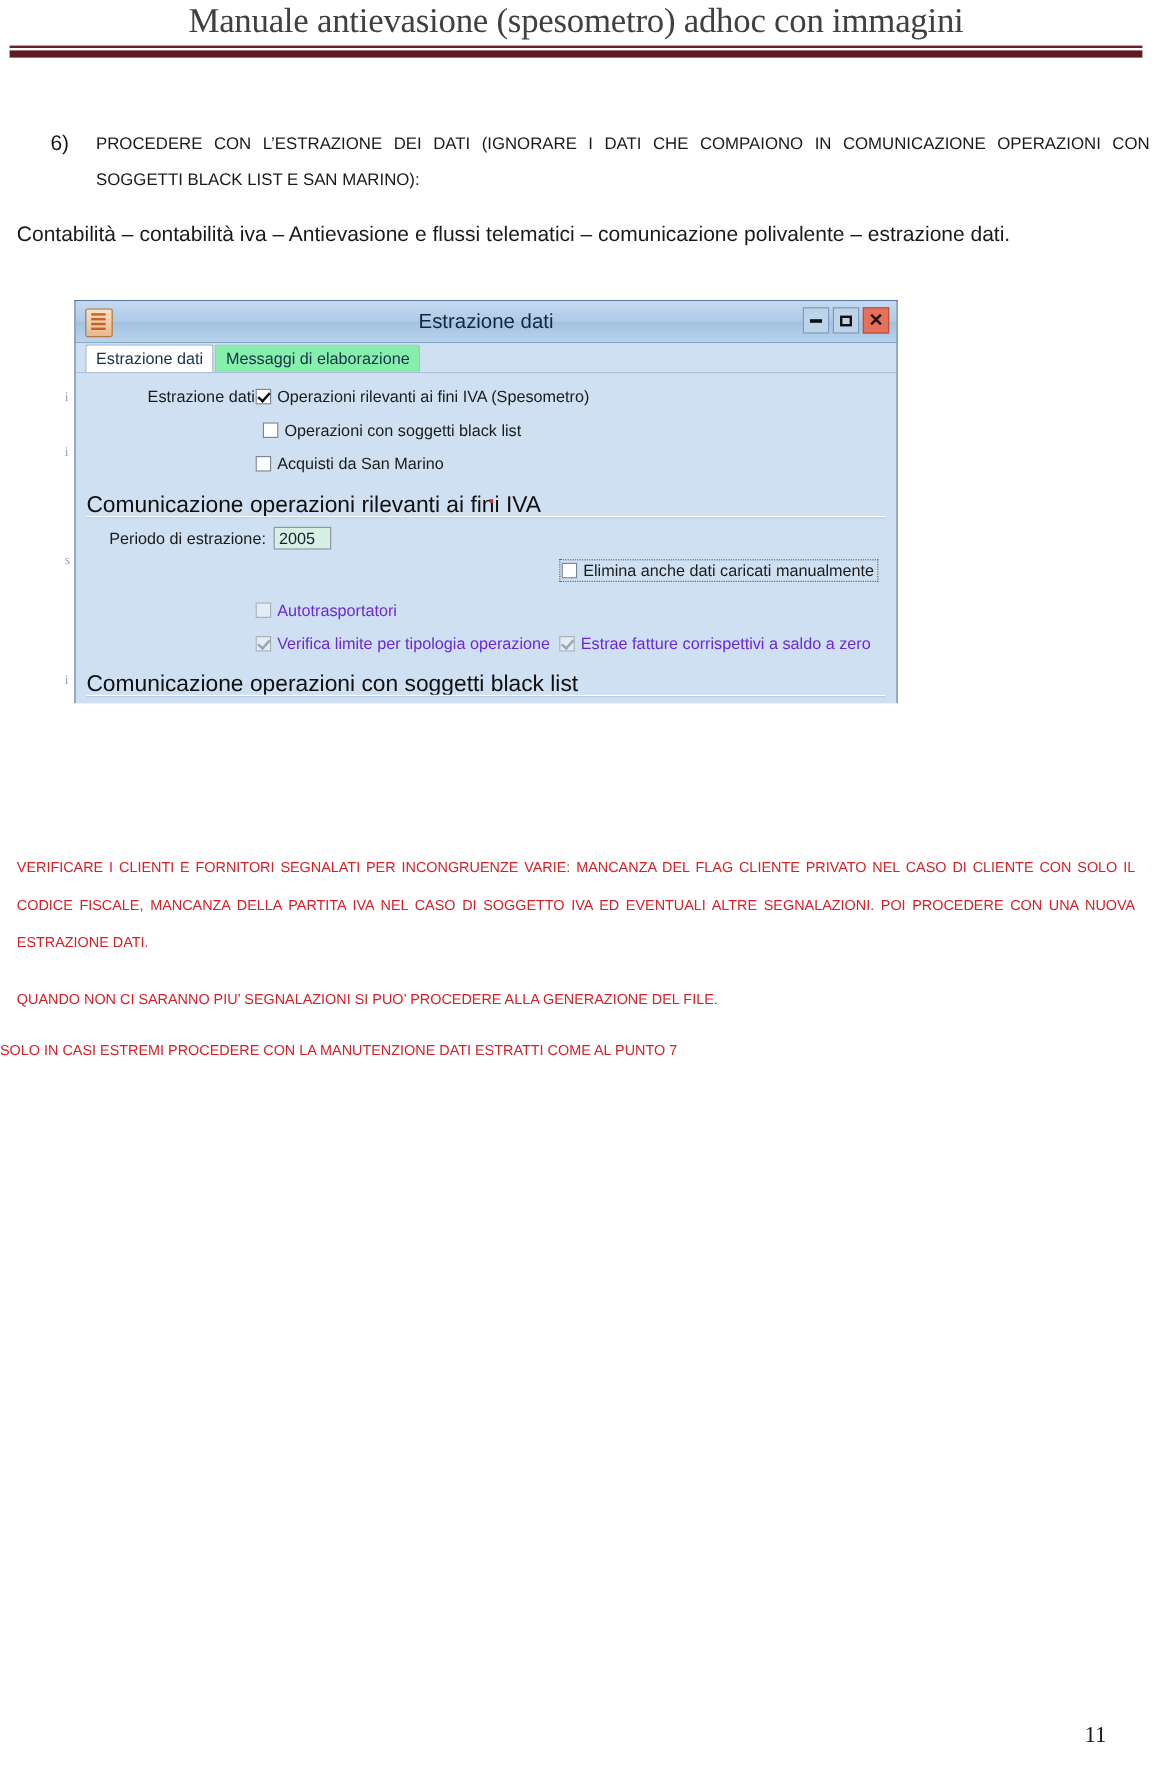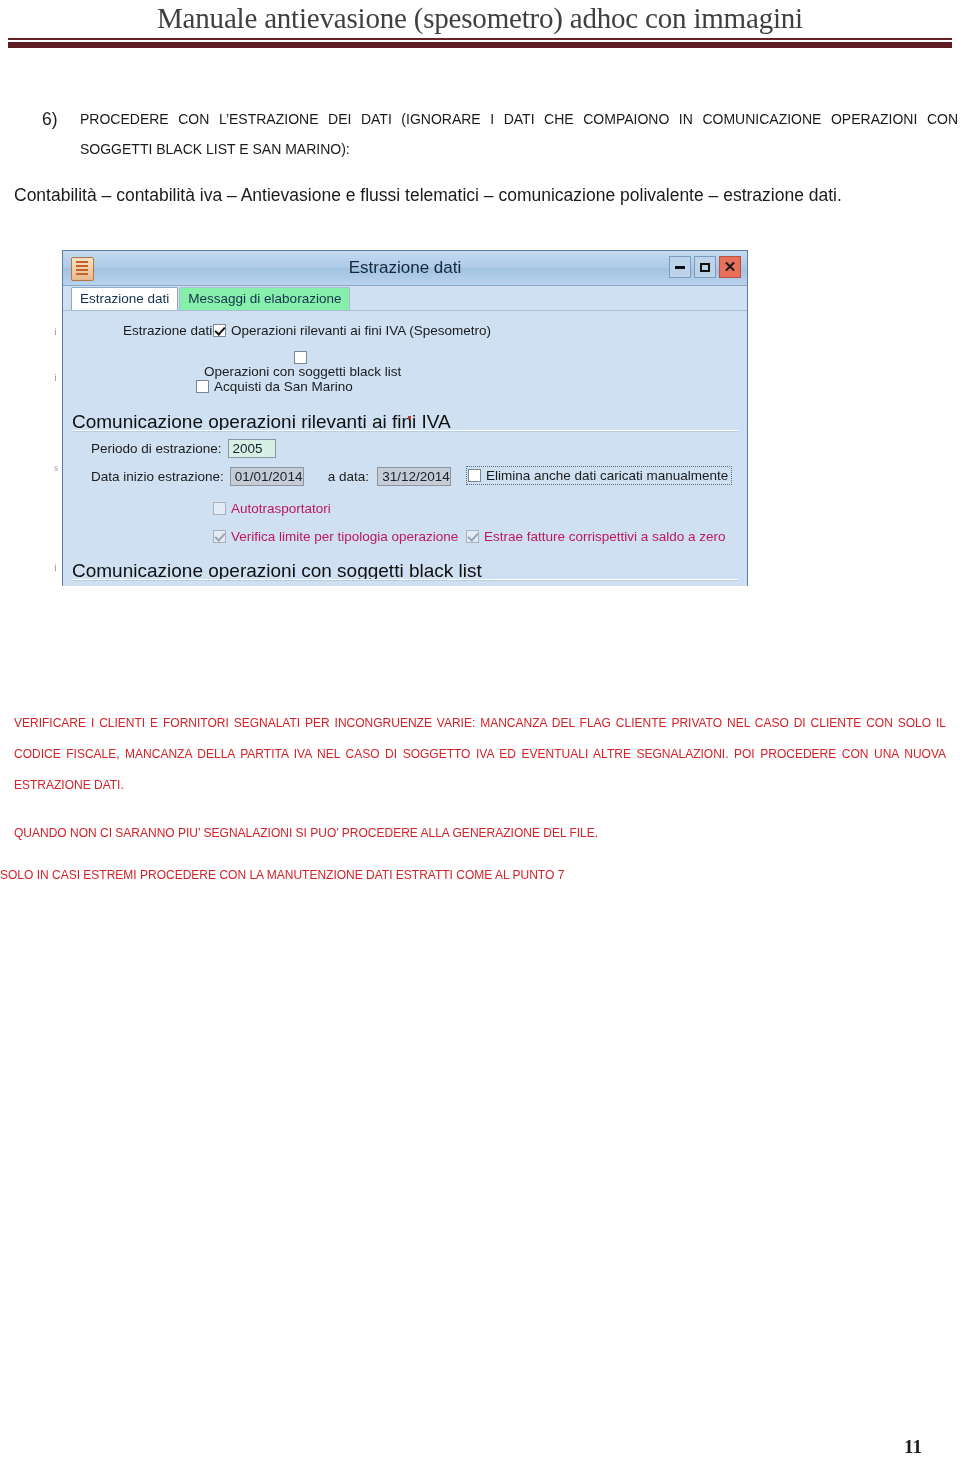--- a/index.html
+++ b/index.html
@@ -209,21 +209,21 @@
     background: #cfe0f2;
     height: 276px;
   }
 
   .lbl {
     font-size: 13.5px;
     color: #1b1b1b;
     font-family: "Liberation Sans", sans-serif;
     white-space: nowrap;
   }
-  .lbl.dim { color: #be185d; }
+  .lbl.dim { color: #6d28d9; }
 
   .row { position: absolute; display: flex; align-items: center; }
 
   .cb {
     width: 13px; height: 13px;
     border: 1px solid #7b8694;
     background: #ffffff;
     box-sizing: border-box;
     display: inline-block;
     position: relative;
@@ -298,21 +298,20 @@
     text-justify: inter-word;
   }
 
   
   .page-num {
     position: absolute;
     right: 38px; bottom: 22px;
     font-family: "Liberation Serif", serif;
     font-size: 19px;
     color: #1a1a1a;
-    font-weight: bold;
   }
 </style>
 </head>
 <body>
 
 <div class="doc-header">
   <div class="doc-header-title">Manuale antievasione (spesometro) adhoc con immagini</div>
 </div>
 <div class="header-rule-thin"></div>
 <div class="header-rule-thick"></div>
@@ -358,47 +357,41 @@
 
       <div class="row" style="left:60px; top:12px;">
         <span class="lbl">Estrazione dati:</span>
       </div>
 
       <div class="row" style="left:150px; top:12px;">
         <span class="cb checked"></span>
         <span class="lbl">Operazioni rilevanti ai fini IVA (Spesometro)</span>
       </div>
 
-      <div class="row" style="left:141px; top:40px;flex-direction:column;">
+      <div class="row" style="left:156px; top:40px;">
         <span class="cb"></span>
         <span class="lbl">Operazioni con soggetti black list</span>
       </div>
 
-      <div class="row" style="left:133px; top:68px;justify-content:space-between;">
+      <div class="row" style="left:150px; top:68px;justify-content:space-between;">
         <span class="cb"></span>
         <span class="lbl">Acquisti da San Marino</span>
       </div>
 
       <div class="row" style="left:9px; top:100px;">
         <span class="sect-title">Comunicazione operazioni rilevanti ai fini IVA</span>
       </div>
       <div class="red-dot" style="left:345px; top:105px;"></div>
       <div class="sect-rule" style="left:9px; top:119px; width:666px;"></div>
 
       <div class="row" style="left:28px; top:128px;">
         <span class="lbl">Periodo di estrazione:</span>
         <span class="field green" style="width:48px; margin-left:6px;">2005</span>
       </div>
 
-      <div class="row" style="left:28px; top:156px;">
-        <span class="lbl">Data inizio estrazione:</span>
-        <span class="field gray" style="width:74px; margin-left:6px;">01/01/2014</span>
-        <span class="lbl" style="margin-left:24px;">a data:</span>
-        <span class="field gray" style="width:74px; margin-left:8px;">31/12/2014</span>
-      </div>
 
       <div class="row" style="left:403px; top:155px;">
         <span class="focus-box">
           <span class="cb"></span>
           <span class="lbl">Elimina anche dati caricati manualmente</span>
         </span>
       </div>
 
       <div class="row" style="left:150px; top:190px;">
         <span class="cb dim"></span>

